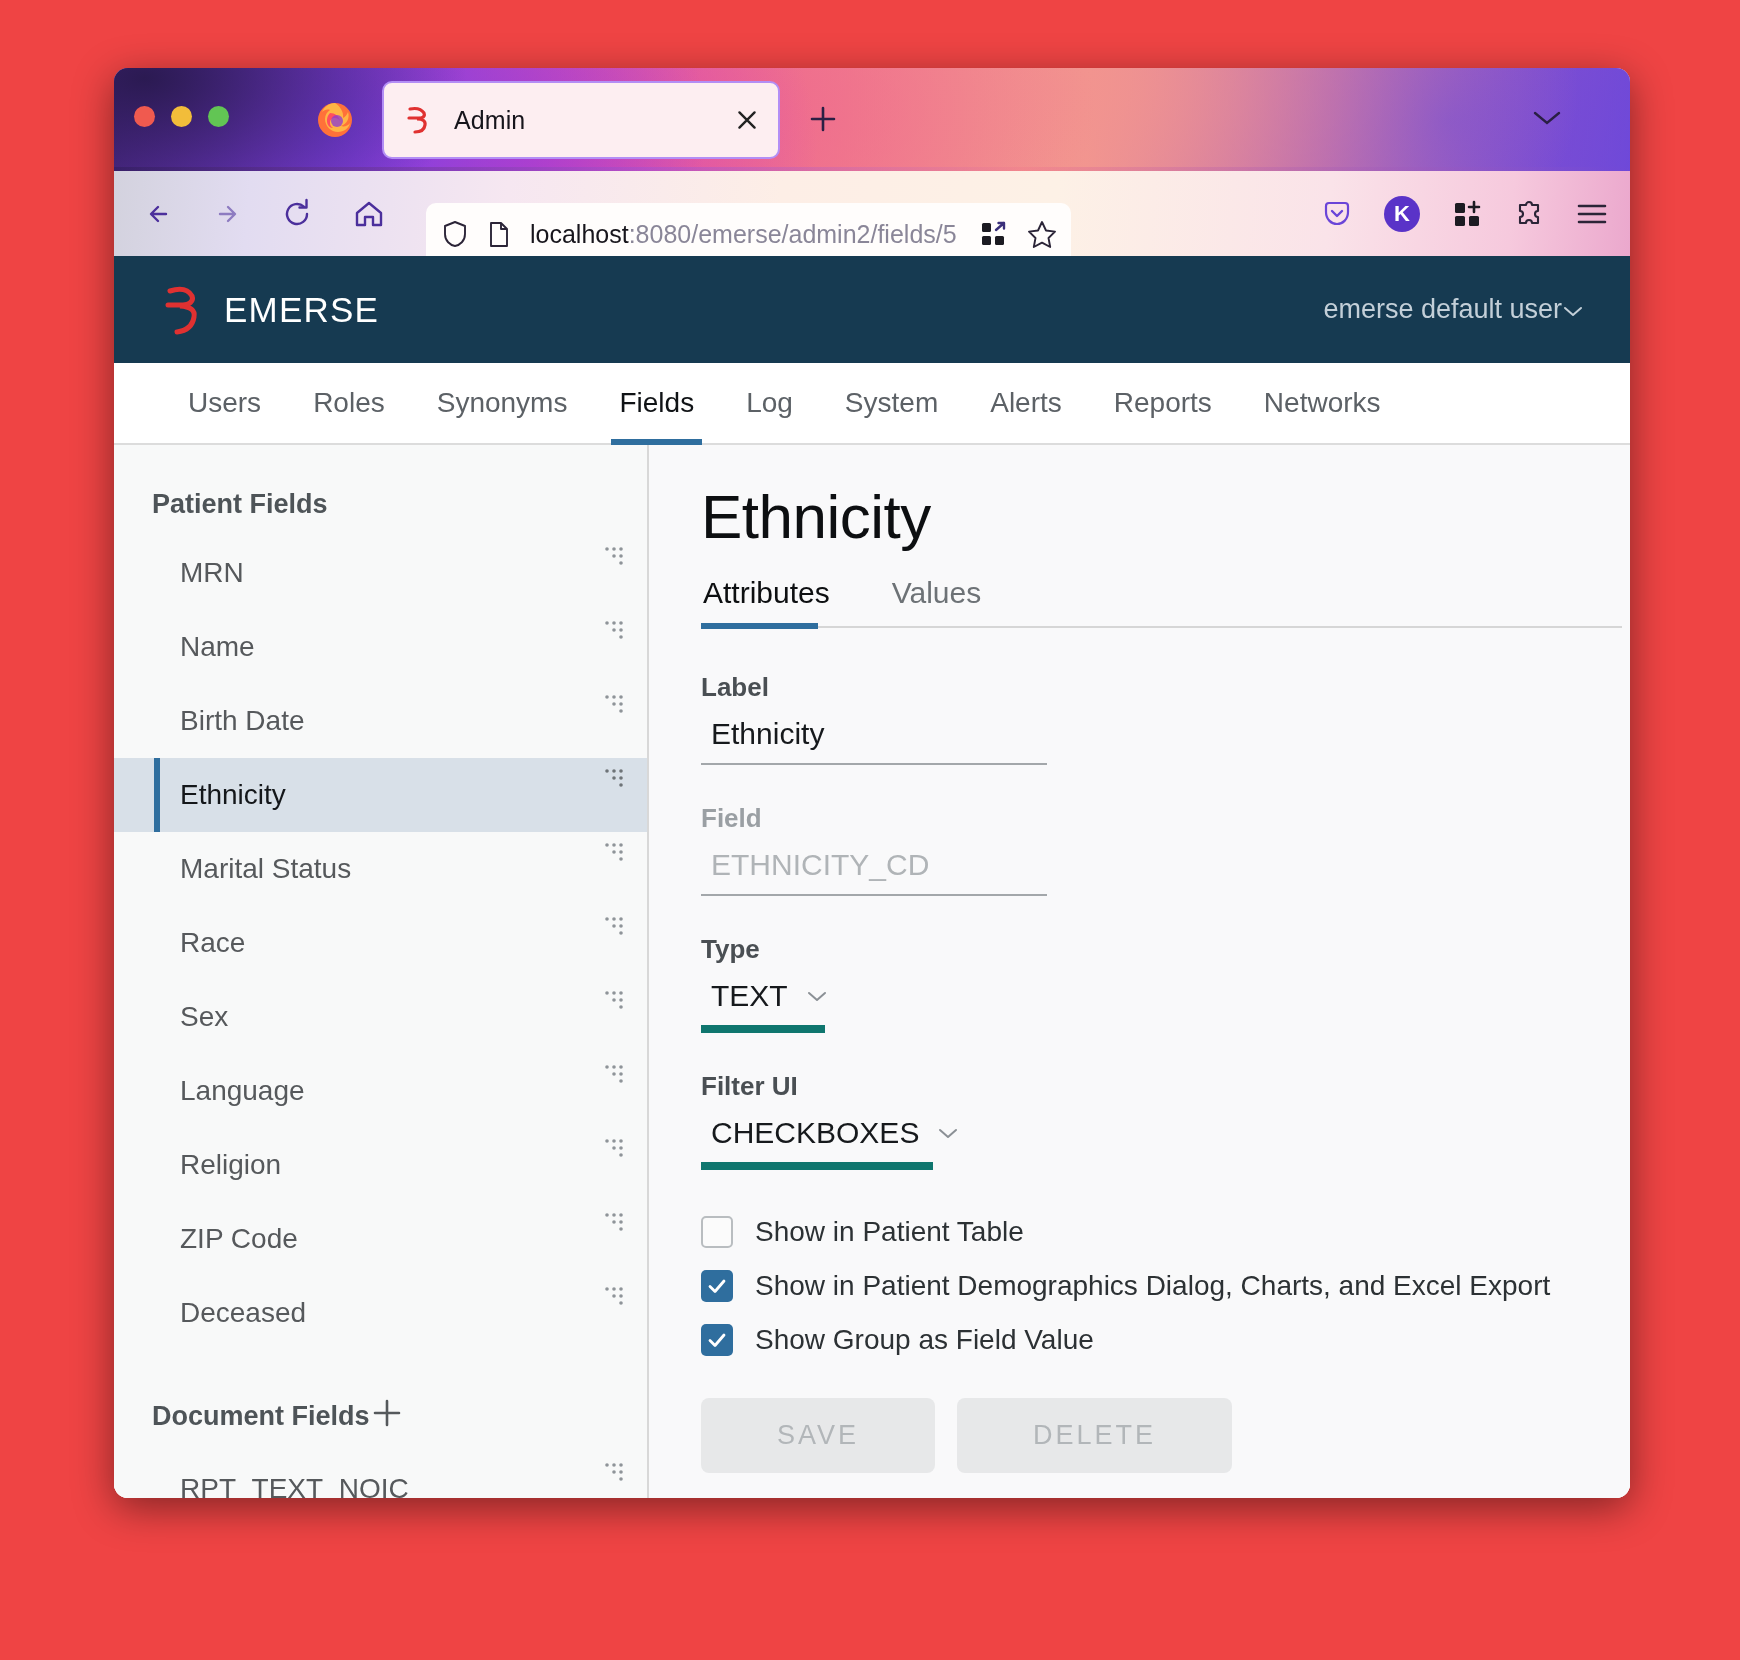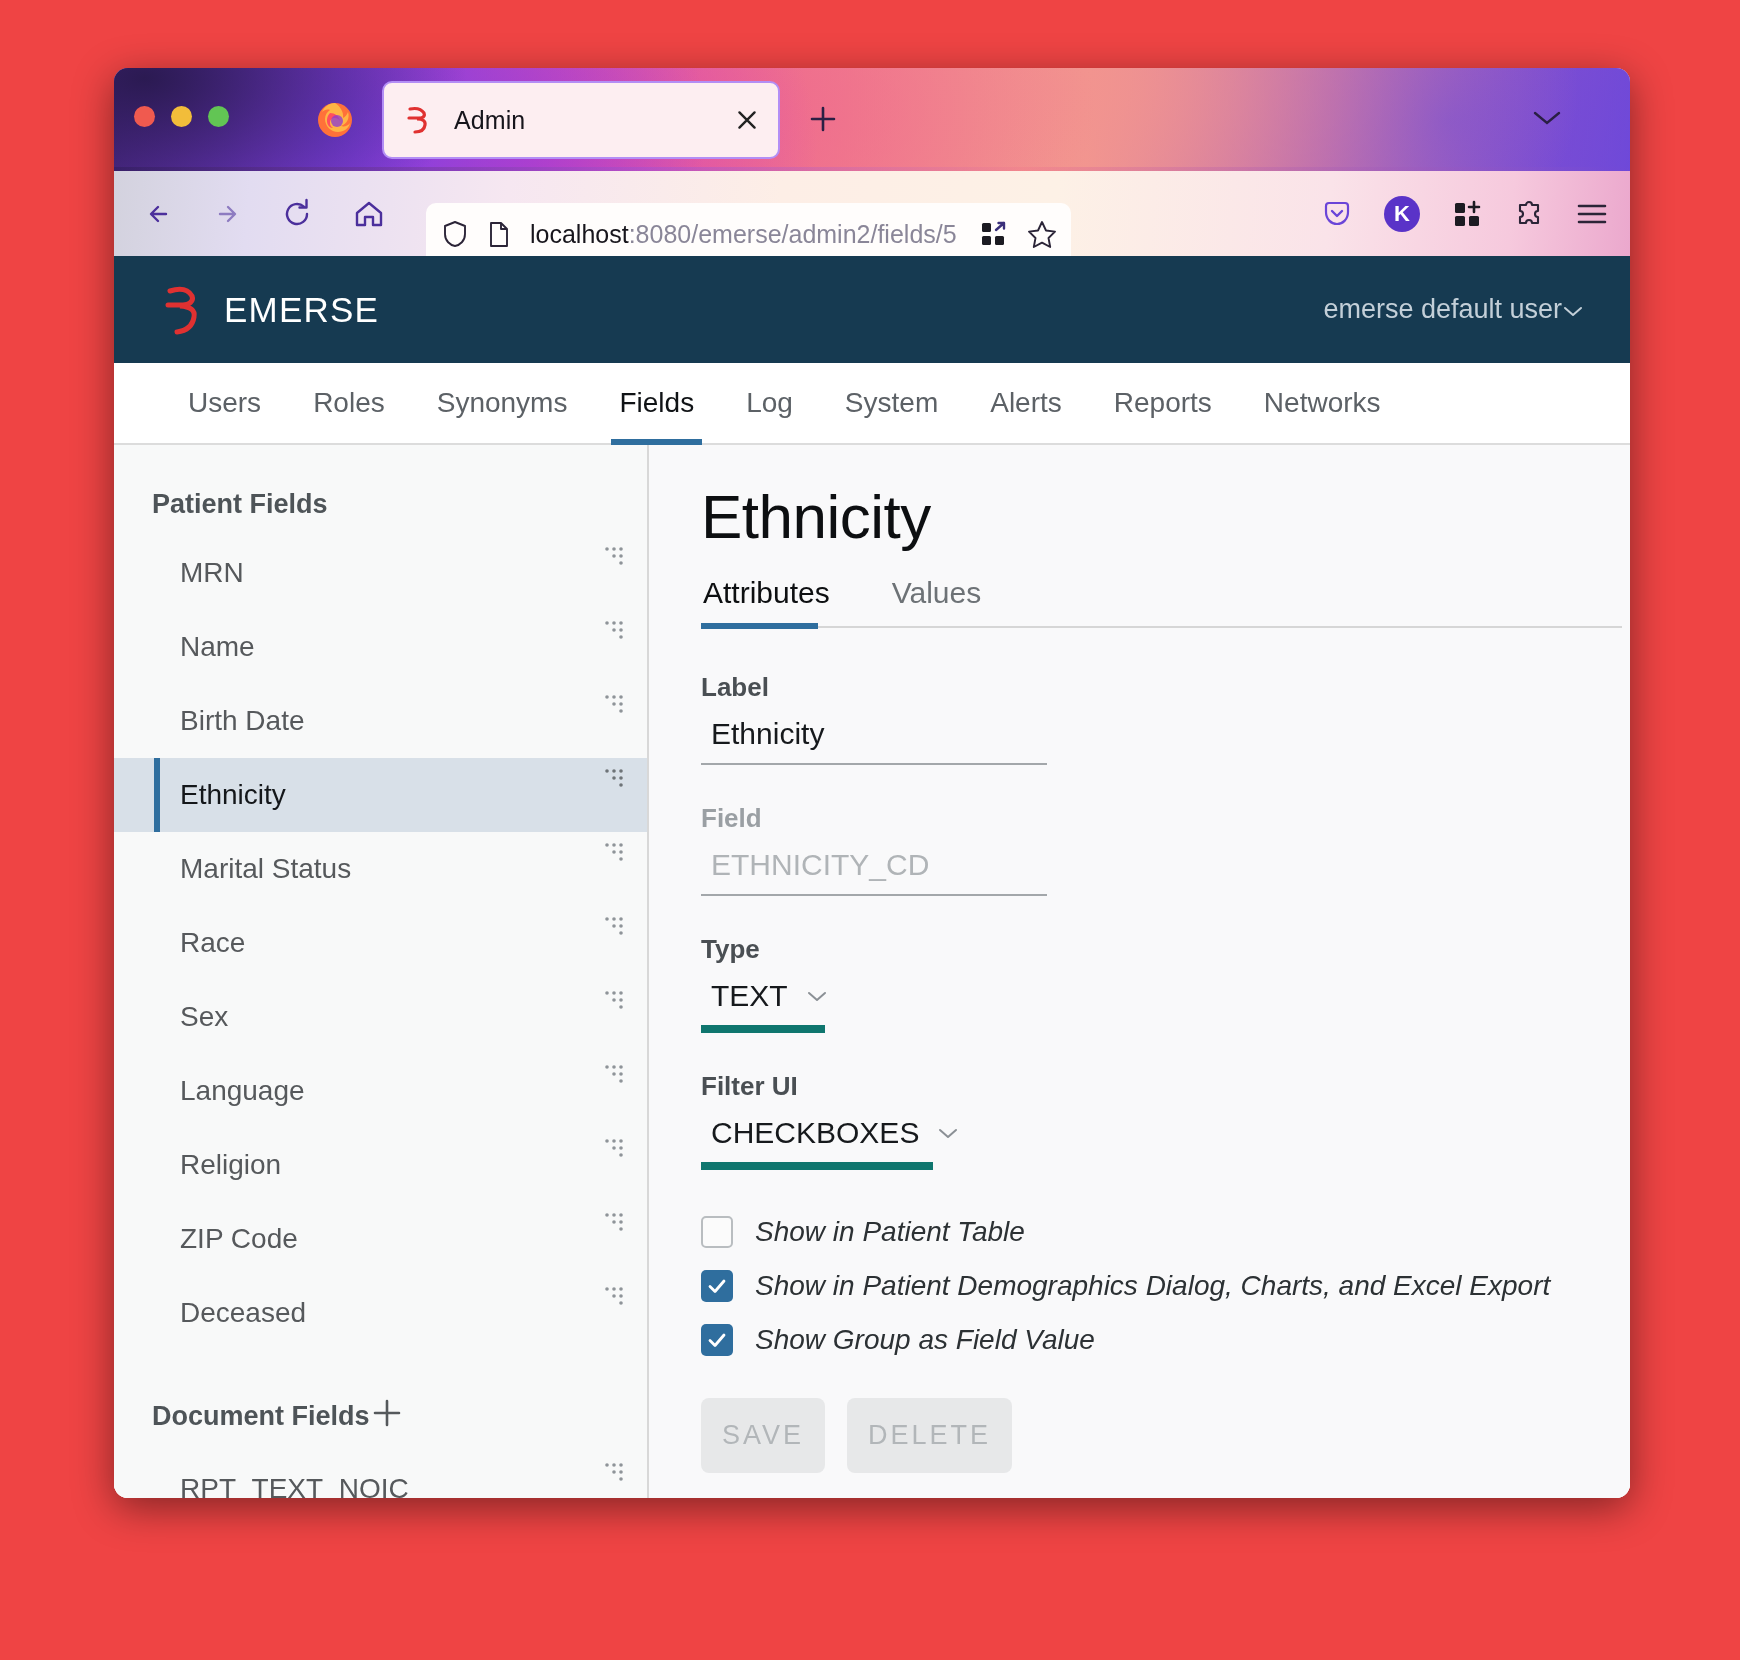--- a/index.html
+++ b/index.html
@@ -367,21 +367,21 @@
     font-size: 30px;
     color: #16191c;
     display: flex;
     align-items: center;
     gap: 18px;
     box-sizing: border-box;
   }
   .select-input.wide { width: 232px; }
   .select-chev { color: #8b9095; font-size: 22px; }
 
-  .checks { margin-top: 18px; font-style: italic; }
+  .checks { margin-top: 18px; }
   .check-row {
     display: flex;
     align-items: center;
     gap: 22px;
     height: 48px;
     margin-bottom: 6px;
   }
   .cbox {
     width: 32px; height: 32px;
     border-radius: 5px;
@@ -394,21 +394,21 @@
   .cbox.on svg { width: 22px; height: 22px; color: #fff; }
   .check-label { font-size: 28px; color: #2c3134; }
 
   .btn-row { display: flex; gap: 22px; margin-top: 34px; }
   .btn {
     background: #e7e8e9;
     color: #b2b6b9;
     border-radius: 8px;
     font-size: 27px;
     letter-spacing: 3px;
-    padding: 22px 21px;
+    padding: 22px 76px;
     text-align: right;
     box-sizing: border-box;
   }
 </style>
 </head>
 <body>
 
 <div id="screen">
   <div class="browser-window">
 

